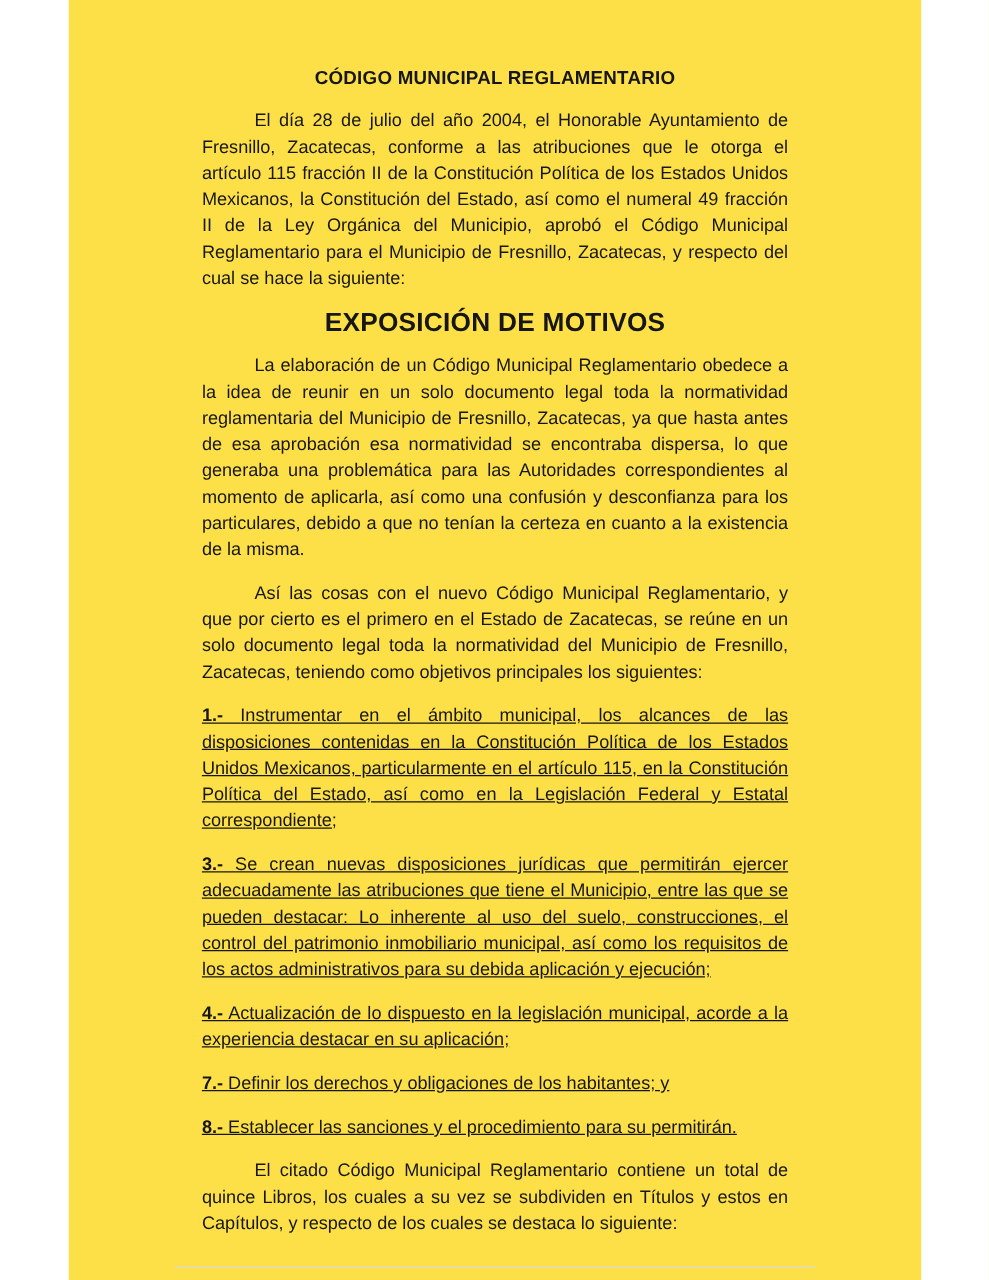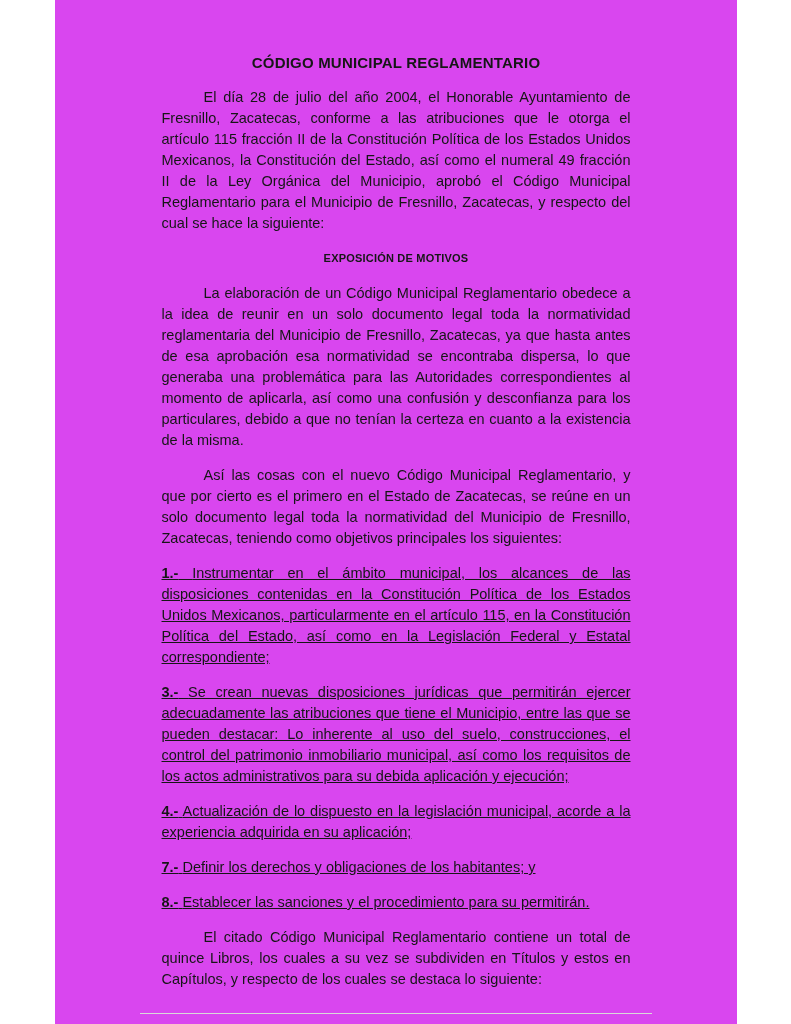--- a/index.html
+++ b/index.html
@@ -8,21 +8,21 @@
     padding: 0;
     background: #ffffff;
   }
   .page {
     position: relative;
     width: 682px;
     height: 1024px;
     margin: 0 auto;
     box-sizing: border-box;
     padding: 52px 106px 30px 107px;
-    background: #d946ef;
+    background: #fde047;
     overflow: hidden;
     font-family: "Liberation Sans", "DejaVu Sans", sans-serif;
     font-size: 14.5px;
     line-height: 21px;
     color: #161616;
     text-align: justify;
   }
   .doc-title {
     text-align: center;
     font-weight: bold;
@@ -36,21 +36,21 @@
   }
   .para {
     margin: 0 0 14px 0;
   }
   .indent {
     text-indent: 42px;
   }
   .section-heading {
     text-align: center;
     font-weight: bold;
-    font-size: 11px;
+    font-size: 21px;
     margin: 0 0 14px 0;
     letter-spacing: 0.2px;
   }
   .item {
     margin: 0 0 14px 0;
     text-decoration: underline;
   }
   .item .num {
     font-weight: bold;
   }
@@ -81,21 +81,21 @@
 
   <p class="para indent">La elaboración de un Código Municipal Reglamentario obedece a la idea de reunir en un solo documento legal toda la normatividad reglamentaria del Municipio de Fresnillo, Zacatecas, ya que hasta antes de esa aprobación esa normatividad se encontraba dispersa, lo que generaba una problemática para las Autoridades correspondientes al momento de aplicarla, así como una confusión y desconfianza para los particulares, debido a que no tenían la certeza en cuanto a la existencia de la misma.</p>
 
   <p class="para indent">Así las cosas con el nuevo Código Municipal Reglamentario, y que por cierto es el primero en el Estado de Zacatecas, se reúne en un solo documento legal toda la normatividad del Municipio de Fresnillo, Zacatecas, teniendo como objetivos principales los siguientes:</p>
 
   <p class="para item"><span class="num">1.-</span> <span>Instrumentar en el ámbito municipal, los alcances de las disposiciones contenidas en la Constitución Política de los Estados Unidos Mexicanos, particularmente en el artículo 115, en la Constitución Política del Estado, así como en la Legislación Federal y Estatal correspondiente;</span></p>
 
 
   <p class="para item"><span class="num">3.-</span> <span>Se crean nuevas disposiciones jurídicas que permitirán ejercer adecuadamente las atribuciones que tiene el Municipio, entre las que se pueden destacar: Lo inherente al uso del suelo, construcciones, el control del patrimonio inmobiliario municipal, así como los requisitos de los actos administrativos para su debida aplicación y ejecución;</span></p>
 
-  <p class="para item"><span class="num">4.-</span> <span>Actualización de lo dispuesto en la legislación municipal, acorde a la experiencia adquirida en su aplicación;</span></p>
+  <p class="para item"><span class="num">4.-</span> <span>Actualización de lo dispuesto en la legislación municipal, acorde a la experiencia destacar en su aplicación;</span></p>
 
 
 
   <p class="para item"><span class="num">7.-</span> <span>Definir los derechos y obligaciones de los habitantes; y</span></p>
 
   <p class="para item"><span class="num">8.-</span> <span>Establecer las sanciones y el procedimiento para su permitirán.</span></p>
 
   <p class="para indent closing">El citado Código Municipal Reglamentario contiene un total de quince Libros, los cuales a su vez se subdividen en Títulos y estos en Capítulos, y respecto de los cuales se destaca lo siguiente:</p>
 
   <div class="scan-line"></div>

